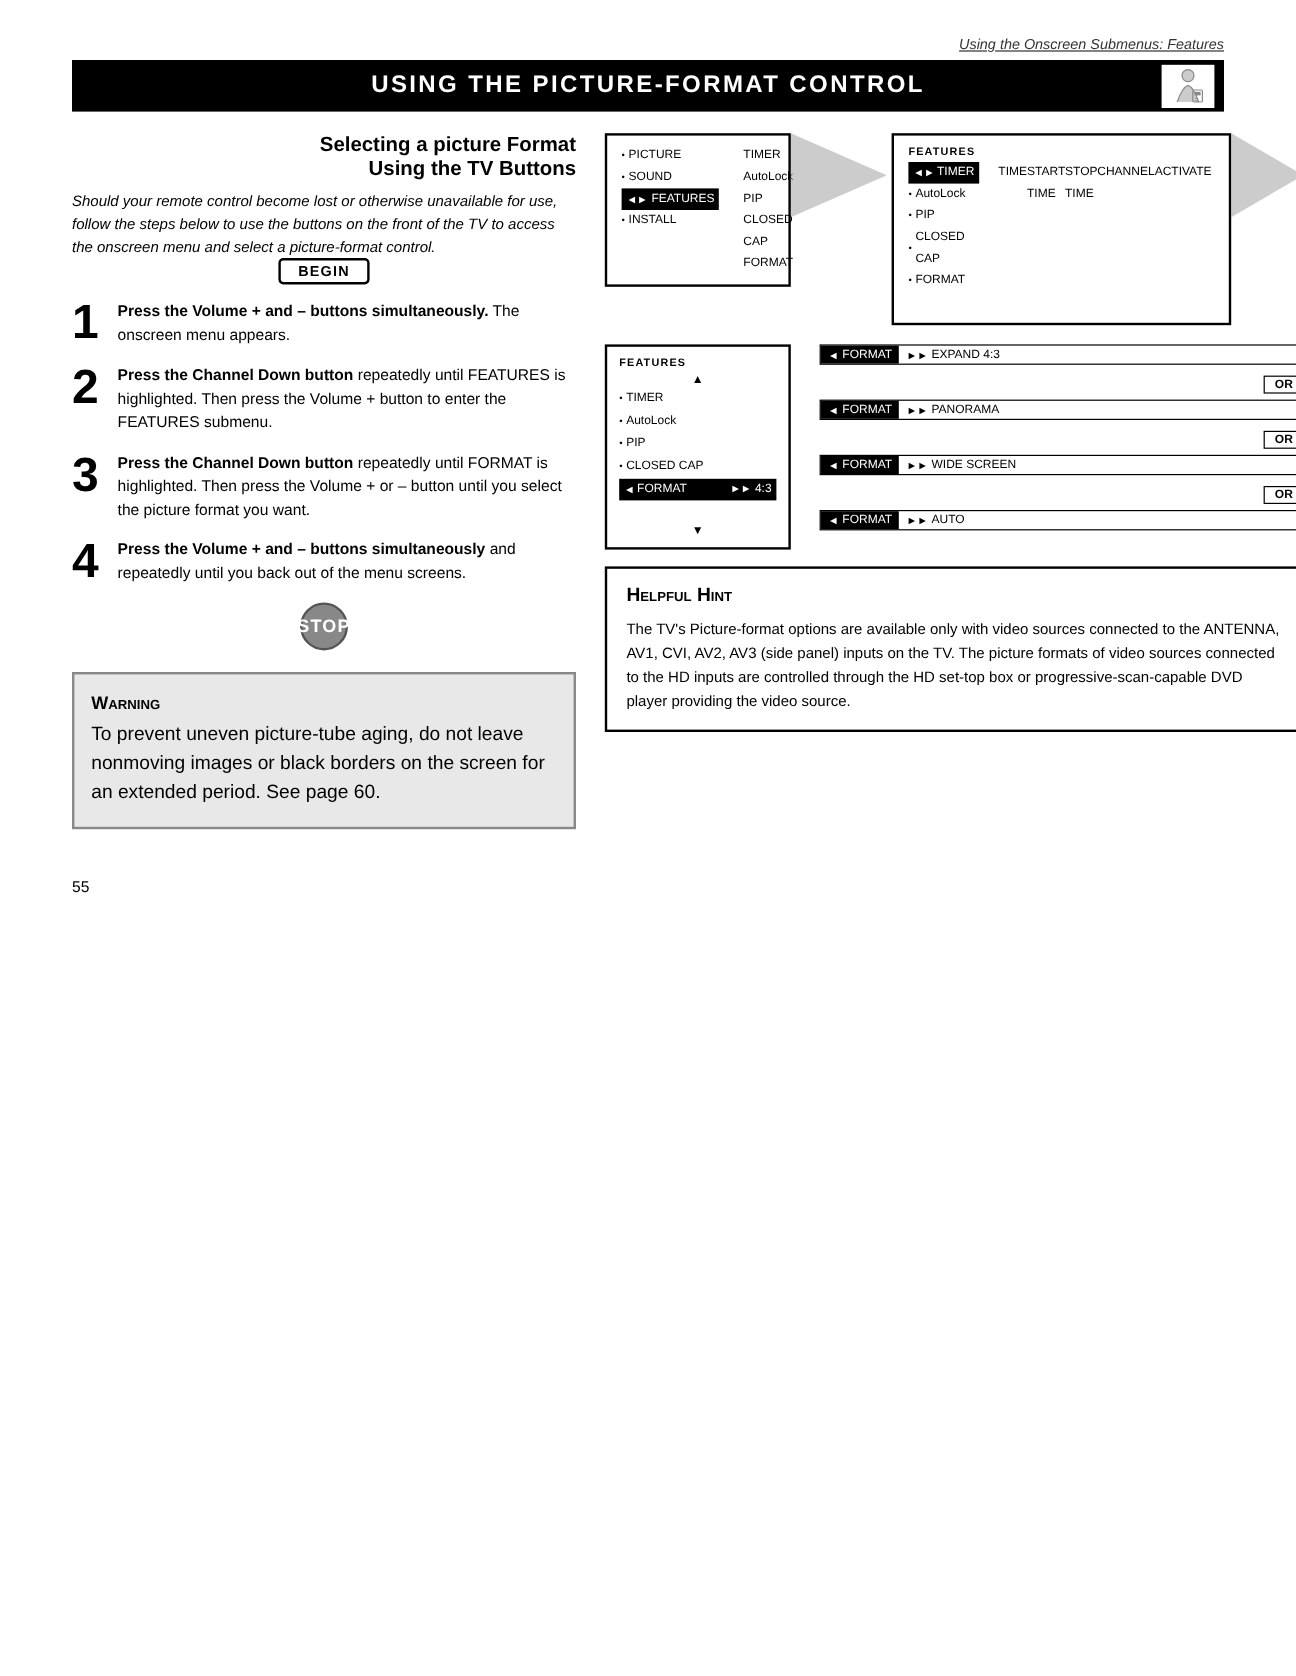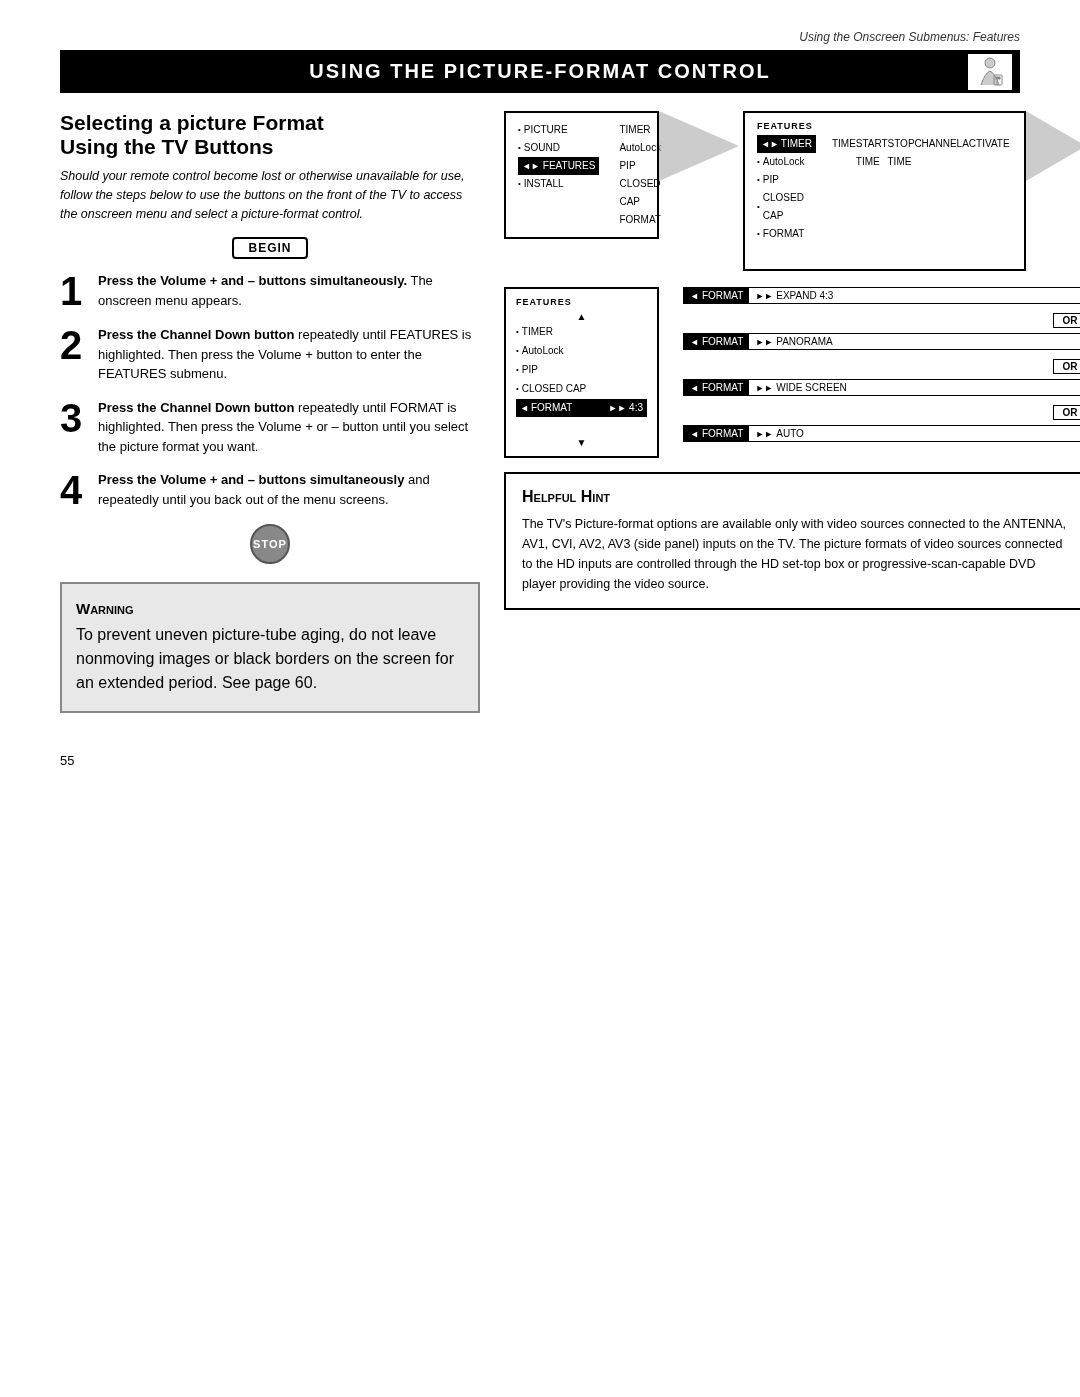--- a/index.html
+++ b/index.html
@@ -17,20 +17,21 @@
       padding: 30px 60px 60px 60px;
       position: relative;
     }
     
     .top-right-label {
       text-align: right;
       font-size: 12px;
       font-style: italic;
       color: #333;
       margin-bottom: 6px;
+      text-decoration: underline;
     }
     
     .title-bar {
       background: #000;
       color: #fff;
       text-align: center;
       padding: 10px 60px;
       font-size: 20px;
       font-weight: bold;
       letter-spacing: 1px;
@@ -66,29 +67,28 @@
     }
     .left-col {
       flex: 0 0 420px;
       max-width: 420px;
     }
     .right-col {
       flex: 1;
     }
     
     .section-heading {
-      font-size: 21px;
-      font-weight: bold;
-      text-align: left;
+      font-size: 17px;
+      font-weight: bold;
+      text-align: right;
       margin-bottom: 8px;
     }
     .italic-intro {
       font-style: italic;
       font-size: 12.5px;
-      margin-bottom: 14px;
       line-height: 1.5;
     }
     
     .begin-badge {
       display: flex;
       justify-content: center;
       margin-bottom: 12px;
     }
     .begin-badge span {
       border: 2px solid #000;
@@ -127,21 +127,21 @@
     }
     .stop-circle {
       width: 40px;
       height: 40px;
       border-radius: 50%;
       background: #888;
       display: flex;
       align-items: center;
       justify-content: center;
       color: #fff;
-      font-size: 11px;
+      font-size: 15px;
       font-weight: bold;
       letter-spacing: 1px;
       border: 2px solid #555;
     }
     
     .warning-box {
       border: 2px solid #888;
       background: #e8e8e8;
       padding: 16px 14px;
     }

